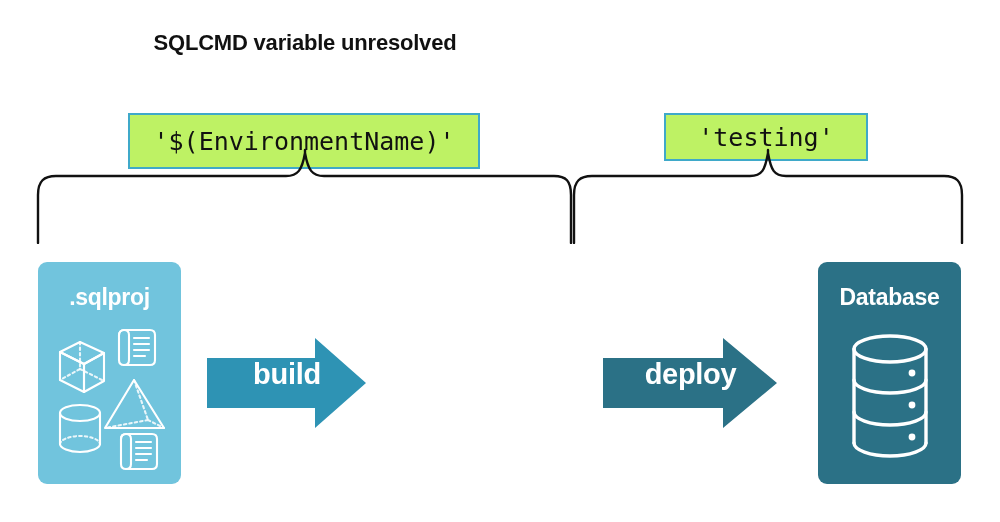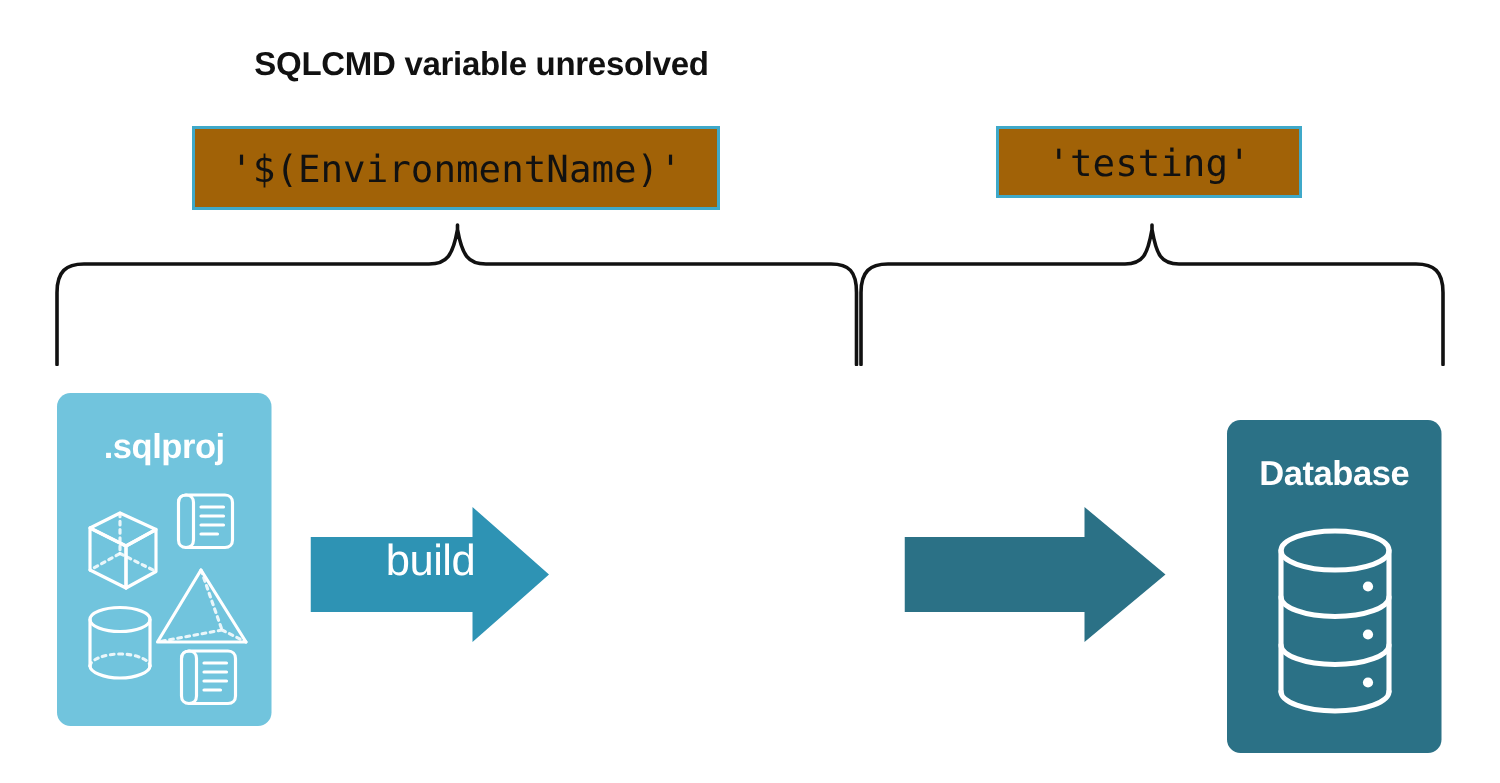--- a/index.html
+++ b/index.html
@@ -24,36 +24,37 @@
   .section-title {
     position: absolute;
     font-family: "Liberation Sans", sans-serif;
     font-weight: bold;
     font-size: 22px;
     letter-spacing: -0.2px;
     color: #111111;
     text-align: center;
     white-space: nowrap;
   }
-  #title-left  { left: 16px;   top: 30px; width: 610px; text-align: center; }
+  #title-left  { left: 0px;   top: 30px; width: 610px; text-align: center; }
   #title-right { left: 572px; top: 30px; width: 392px; }
 
   
   .code-box {
     position: absolute;
     box-sizing: border-box;
-    background: #a16207;
+    background: #bef264;
     border: 2px solid #3FA9C9;
     display: flex;
     align-items: center;
     justify-content: center;
     font-family: "DejaVu Sans Mono", "Liberation Mono", monospace;
     font-size: 25px;
     color: #111111;
     letter-spacing: 0px;
+    margin-top: 29px;
   }
   #code-left  { left: 128px; top: 84px; width: 352px; height: 56px; }
   #code-right { left: 664px; top: 84px; width: 204px; height: 48px; }
 
   
   .brace { position: absolute; top: 148px; }
   #brace-left  { left: 30px;  }
   #brace-right { left: 566px; }
 
   
@@ -83,32 +84,32 @@
     left: 0;
     top: 56px;
     width: 100%;
     height: 160px;
     display: flex;
     align-items: center;
     justify-content: center;
   }
   #card-sqlproj  { left: 38px;  background: #71C4DD; }
   #card-dacpac   { left: 425px; background: #2E93B4; }
-  #card-database { left: 818px; background: #2B7186; margin-top: 18px; }
+  #card-database { left: 818px; background: #2B7186; }
 
   
   .arrow {
     position: absolute;
     top: 337px;
   }
   .arrow-label {
     position: absolute;
     top: 358px;
     font-family: "Liberation Sans", sans-serif;
-    font-weight: normal;
+    font-weight: bold;
     font-size: 29px;
     color: #ffffff;
     text-align: center;
     white-space: nowrap;
     letter-spacing: -0.3px;
   }
   #arrow-build    { left: 207px; }
   #label-build    { left: 207px; width: 160px; }
   #arrow-deploy   { left: 603px; }
   #label-deploy   { left: 603px; width: 175px; }
@@ -227,14 +228,15 @@
       <path d="M 0,21 L 108,21 L 108,1 L 159,46 L 108,91 L 108,71 L 0,71 Z" fill="#2E93B4"></path>
     </svg>
   </div>
   <div class="arrow-label" id="label-build">build</div>
 
   <div class="arrow" id="arrow-deploy">
     <svg width="175" height="92" viewBox="0 0 175 92" fill="none">
       <path d="M 0,21 L 120,21 L 120,1 L 174,46 L 120,91 L 120,71 L 0,71 Z" fill="#2B7186"></path>
     </svg>
   </div>
+  <div class="arrow-label" id="label-deploy">deploy</div>
 
 </div>
 
 </body></html>

